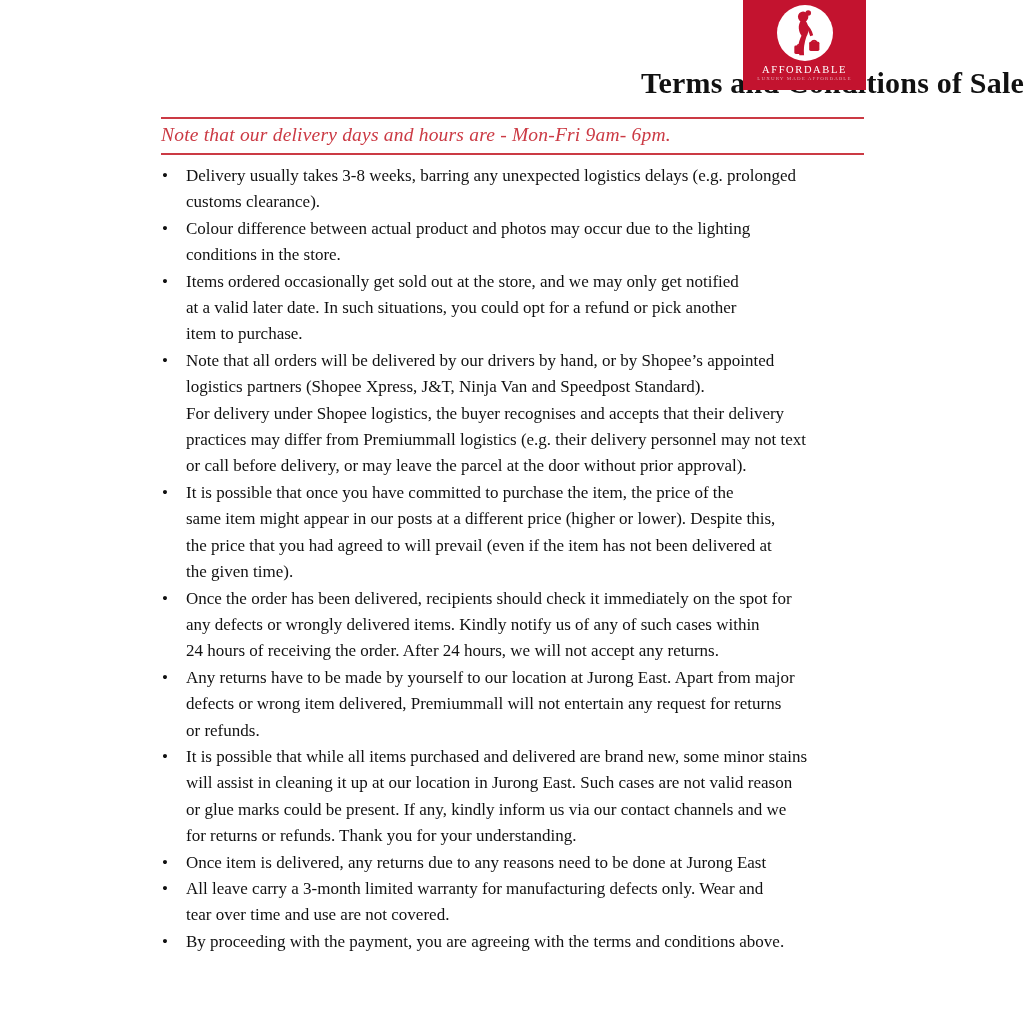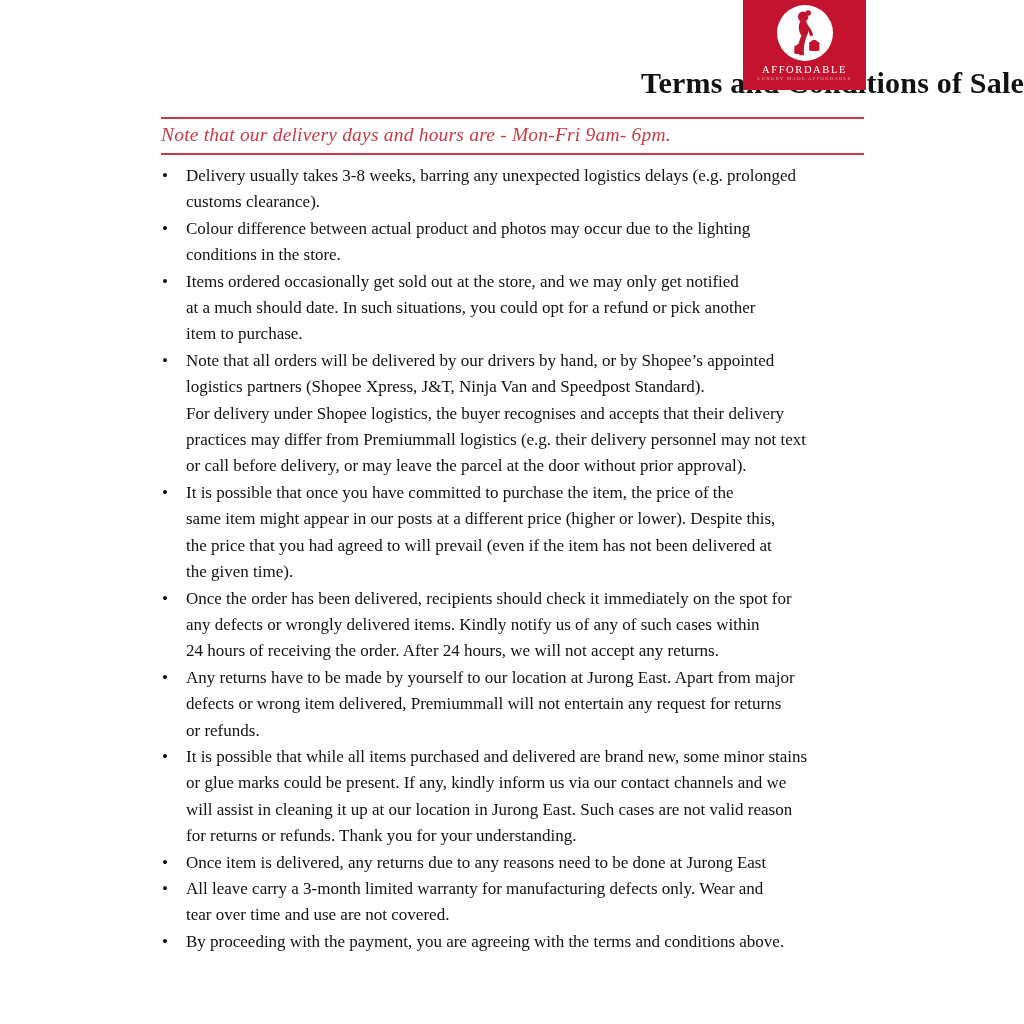--- a/index.html
+++ b/index.html
@@ -117,21 +117,21 @@
       <li>
         <span class="line"><span>Delivery usually takes </span><b>3-8 weeks</b><span>, barring any unexpected logistics delays (e.g. prolonged</span></span>
         <span class="line"><span>customs clearance).</span></span>
       </li>
       <li>
         <span class="line"><span>Colour difference between actual product and photos may occur due to the lighting</span></span>
         <span class="line"><span>conditions in the store.</span></span>
       </li>
       <li>
         <span class="line"><span>Items ordered occasionally get sold out at the store, and we may only get notified</span></span>
-        <span class="line"><span>at a much should date. In such situations, you could opt for a refund or pick another</span></span>
+        <span class="line"><span>at a valid later date. In such situations, you could opt for a refund or pick another</span></span>
         <span class="line"><span>item to purchase.</span></span>
       </li>
       <li>
         <span class="line"><span>Note that all orders will be delivered by our drivers by hand, or by Shopee’s appointed</span></span>
         <span class="line"><span>logistics partners (Shopee Xpress, J&amp;T, Ninja Van and Speedpost Standard).</span></span>
         <span class="line"><span>For delivery under Shopee logistics, the buyer recognises and accepts that their delivery</span></span>
         <span class="line"><span>practices may differ from Premiummall logistics (e.g. their delivery personnel may not text</span></span>
         <span class="line"><span>or call before delivery, or may leave the parcel at the door without prior approval).</span></span>
       </li>
       <li>
@@ -145,22 +145,22 @@
         <span class="line"><span>any defects or wrongly delivered items. Kindly notify us of any of such cases within</span></span>
         <span class="line"><b>24 hours</b><span> of receiving the order. After 24 hours, we will not accept any returns.</span></span>
       </li>
       <li>
         <span class="line"><span>Any returns have to be made by yourself to our location at Jurong East. Apart from major</span></span>
         <span class="line"><span>defects or wrong item delivered, Premiummall will not entertain any request for returns</span></span>
         <span class="line"><span>or refunds.</span></span>
       </li>
       <li>
         <span class="line"><span>It is possible that while all items purchased and delivered are brand new, some minor stains</span></span>
+        <span class="line"><span>will assist in cleaning it up at our location in Jurong East. Such cases are not valid reason</span></span>
         <span class="line"><span>or glue marks could be present. If any, kindly inform us via our contact channels and we</span></span>
-        <span class="line"><span>will assist in cleaning it up at our location in Jurong East. Such cases are not valid reason</span></span>
         <span class="line"><span>for returns or refunds. Thank you for your understanding.</span></span>
       </li>
       <li>
         <span class="line"><span>Once item is delivered, any returns due to any reasons need to be done at Jurong East</span></span>
       </li>
       <li>
         <span class="line"><span>All leave carry a </span><b>3-month</b><span> limited warranty for manufacturing defects only. Wear and</span></span>
         <span class="line"><span>tear over time and use are not covered.</span></span>
       </li>
       <li>

